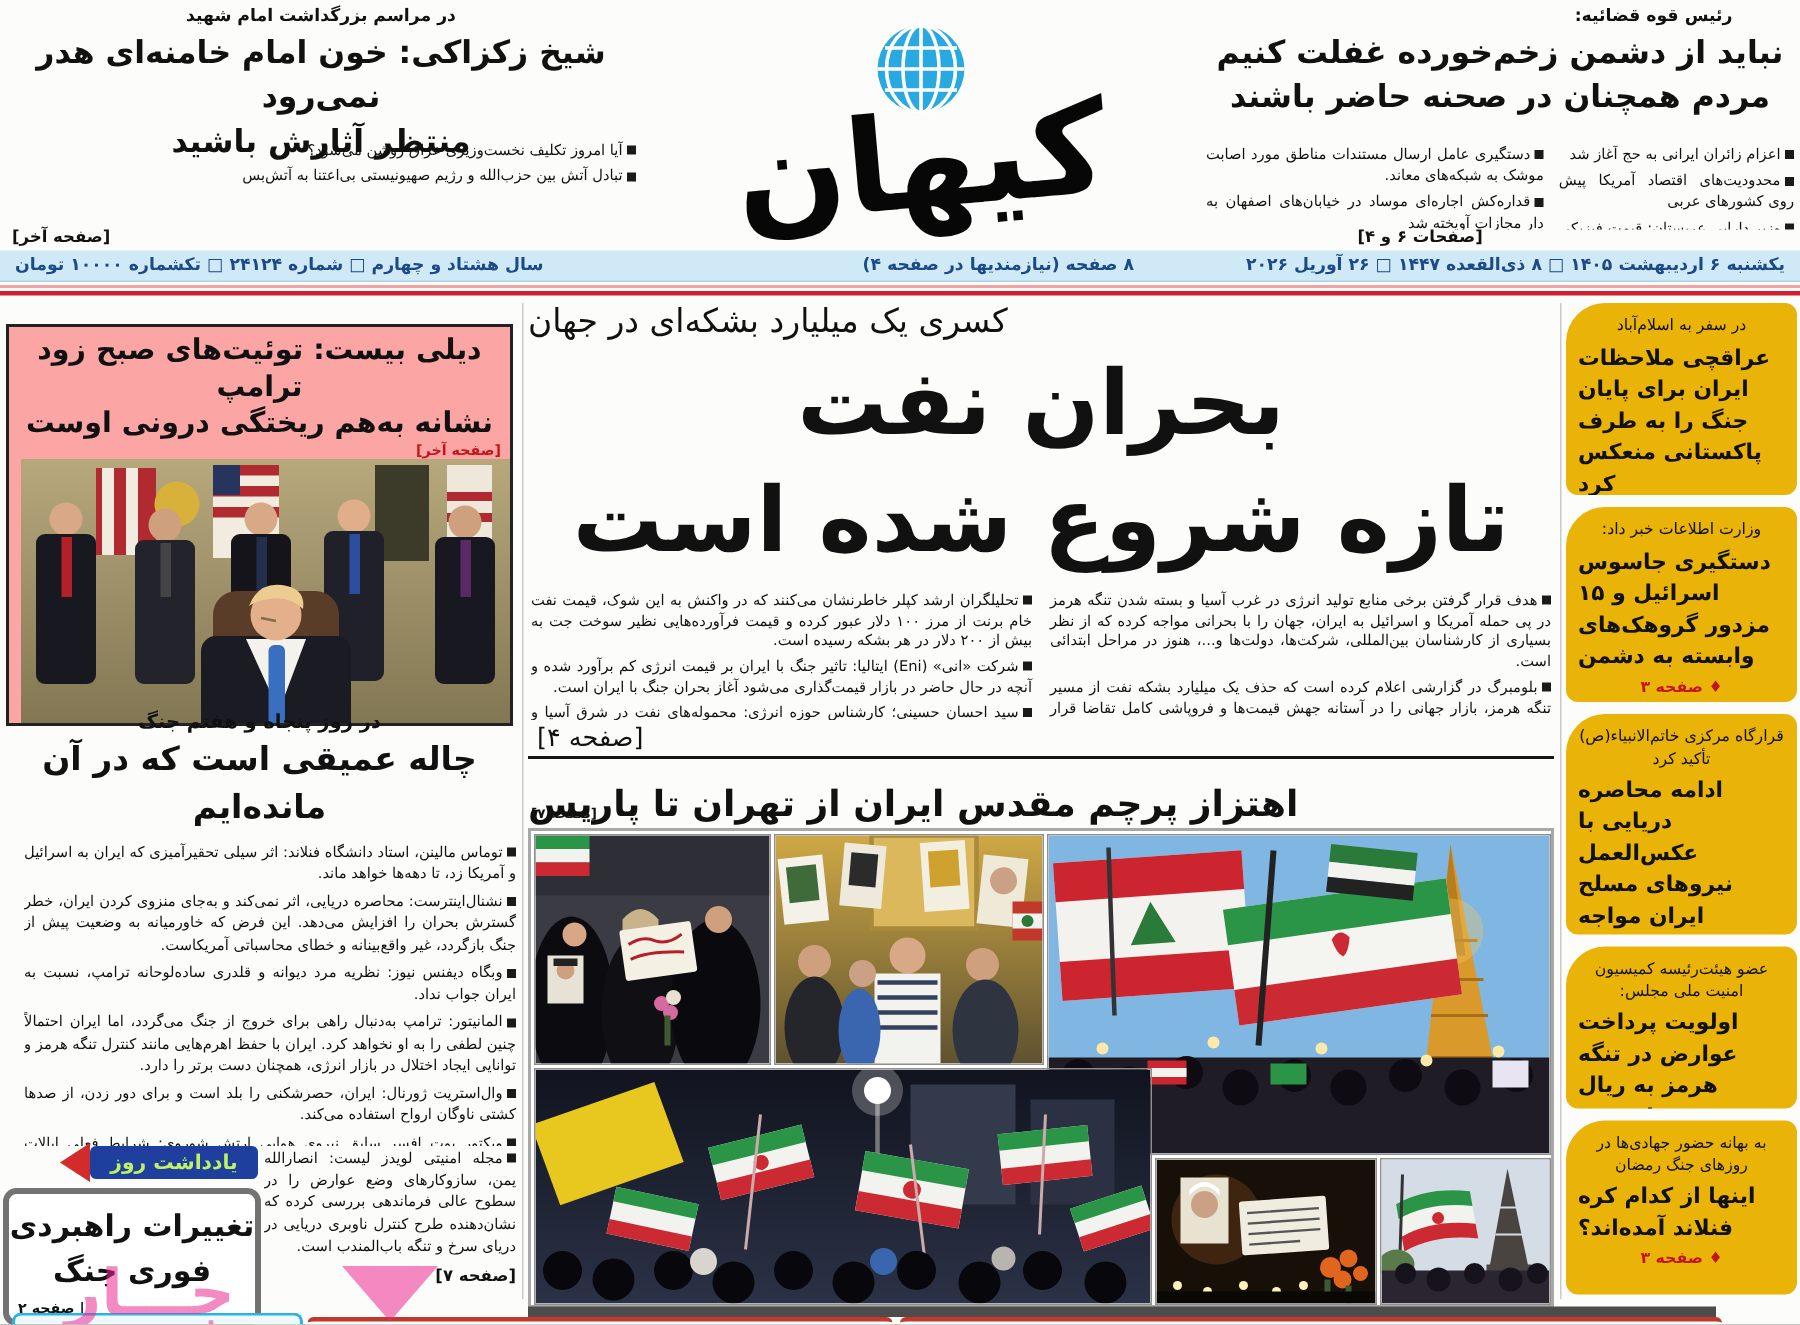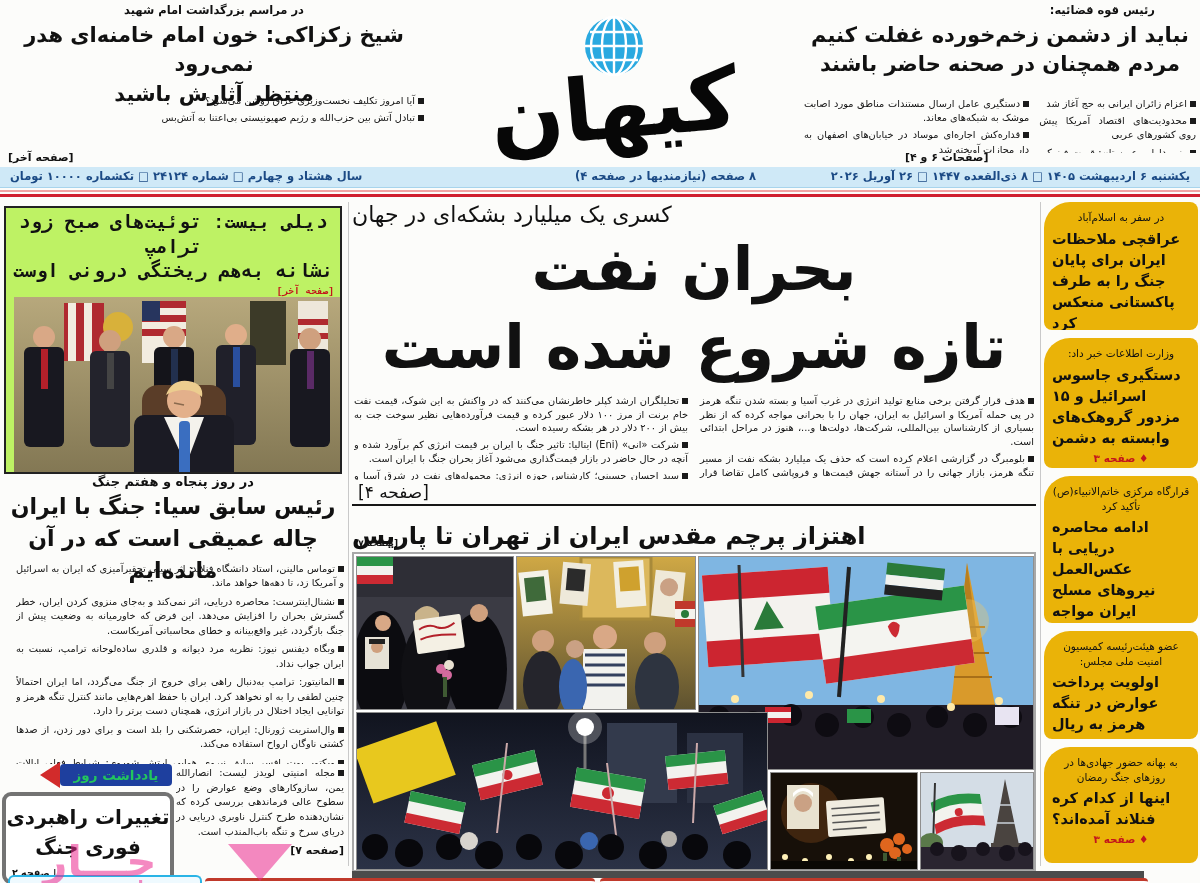--- a/index.html
+++ b/index.html
@@ -21,35 +21,35 @@
   .masthead{position:absolute;left:428px;top:0;width:372px;height:166px;}
   
   .date-strip{position:absolute;left:0;top:167px;width:1200px;height:20px;background:#cfe9f7;
               border-bottom:1px solid #a7d4ec;font-size:11.5px;font-weight:bold;color:#1b4a85;}
   .date-strip span{position:absolute;top:2px;white-space:nowrap;}
   .rule-pink{position:absolute;left:0;top:190px;width:1200px;height:2px;background:#f0a3a3;}
   .rule-red{position:absolute;left:0;top:194px;width:1200px;height:3px;background:#d01f2f;}
   .vsep{position:absolute;top:202px;width:1px;height:664px;background:#c9c9c9;}
   
   .leftcol{position:absolute;left:0;top:198px;width:346px;height:685px;}
-  .trump-box{position:absolute;left:4px;top:8px;width:334px;height:264px;border:2px solid #222;
-             background:#bef264;overflow:hidden;font-family:Liberation Mono, monospace;}
+  .trump-box{position:absolute;left:4px;top:18px;width:334px;height:264px;border:2px solid #222;
+             background:#fca5a5;overflow:hidden;}
   .trump-hl{font-size:19px;font-weight:bold;line-height:1.3;text-align:center;padding:3px 4px 0 4px;}
   .trump-ref{color:#c3161c;font-size:9.5px;font-weight:bold;padding-right:6px;}
   .cia-kicker{position:absolute;left:0;top:276px;width:100%;font-size:13px;font-weight:bold;text-align:center;}
   .cia-hl{position:absolute;left:0;top:293px;width:100%;font-size:22px;font-weight:bold;line-height:1.45;
           text-align:center;letter-spacing:-0.3px;}
   .paras{position:absolute;left:16px;right:2px;top:364px;height:202px;overflow:hidden;
          font-size:9.8px;line-height:1.48;text-align:justify;}
   .paras p{margin:0 0 4px 0;}
   .lloyd-col{position:absolute;left:176px;top:568px;width:168px;height:114px;overflow:hidden;
              font-size:9.8px;line-height:1.5;text-align:justify;}
   .lloyd-col .pgref{display:block;margin-top:4px;}
   .note-col{position:absolute;left:2px;top:566px;width:172px;height:116px;}
-  .ribbon{position:absolute;left:58px;top:0;width:112px;height:22px;background:#1e3f9e;color:#22c55e;
+  .ribbon{position:absolute;left:58px;top:0;width:112px;height:22px;background:#1e3f9e;color:#bef264;
           font-size:13.5px;font-weight:bold;text-align:center;line-height:22px;border-radius:4px;}
   .ribbon:before{content:"";position:absolute;left:-20px;top:-2px;border-top:13px solid transparent;
           border-bottom:13px solid transparent;border-right:20px solid #d22b2b;}
   .note-box{position:absolute;left:0;top:28px;width:164px;height:84px;border:4px solid #737373;
             border-radius:9px;background:#fff;overflow:hidden;}
   .note-title{font-size:20px;font-weight:bold;text-align:center;line-height:1.5;margin-top:6px;}
   .note-ref{position:absolute;left:6px;bottom:2px;font-size:9.5px;font-weight:bold;}
   
   .center{position:absolute;left:352px;top:198px;width:684px;height:678px;}
   .lead-kicker{position:absolute;left:0;top:4px;width:100%;font-size:22px;font-weight:normal;text-align:left;}
@@ -207,21 +207,20 @@
           <rect x="165" y="124" width="11" height="56" rx="4" fill="#3a6ec0"></rect>
           <circle cx="170" cy="104" r="17" fill="#e3b08b"></circle>
           <path d="M152 98 Q158 82 174 84 Q190 86 188 100 Q180 92 168 93 Q158 94 152 98 Z" fill="#eccd8f"></path>
           <line x1="160" y1="106" x2="170" y2="108" stroke="#8a6a4e" stroke-width="1.6"></line>
         </g>
       </svg>
     </div>
 
     <div class="cia-kicker">در روز پنجاه و هفتم جنگ</div>
     <div class="cia-hl">
-      <div>رئیس سابق سیا: جنگ با ایران</div>
       <div>چاله عمیقی است که در آن مانده‌ایم</div>
     </div>
 
     <div class="paras">
       <p><span class="sq"></span><span>توماس مالینن، استاد دانشگاه فنلاند: اثر سیلی تحقیرآمیزی که ایران به اسرائیل و آمریکا زد، تا دهه‌ها خواهد ماند.</span></p>
       <p><span class="sq"></span><span>نشنال‌اینترست: محاصره دریایی، اثر نمی‌کند و به‌جای منزوی کردن ایران، خطر گسترش بحران را افزایش می‌دهد. این فرض که خاورمیانه به وضعیت پیش از جنگ بازگردد، غیر واقع‌بینانه و خطای محاسباتی آمریکاست.</span></p>
       <p><span class="sq"></span><span>وبگاه دیفنس نیوز: نظریه مرد دیوانه و قلدری ساده‌لوحانه ترامپ، نسبت به ایران جواب نداد.</span></p>
       <p><span class="sq"></span><span>المانیتور: ترامپ به‌دنبال راهی برای خروج از جنگ می‌گردد، اما ایران احتمالاً چنین لطفی را به او نخواهد کرد. ایران با حفظ اهرم‌هایی مانند کنترل تنگه هرمز و توانایی ایجاد اختلال در بازار انرژی، همچنان دست برتر را دارد.</span></p>
       <p><span class="sq"></span><span>وال‌استریت ژورنال: ایران، حصرشکنی را بلد است و برای دور زدن، از صدها کشتی ناوگان ارواح استفاده می‌کند.</span></p>
       <p><span class="sq"></span><span>ویکتور بوت افسر سابق نیروی هوایی ارتش شوروی: شرایط فعلی ایالات متحده شبیه به سال‌های پایانی اتحاد جماهیر شوروی است. سیاست‌های ترامپ مانند گورباچف است.</span></p>

